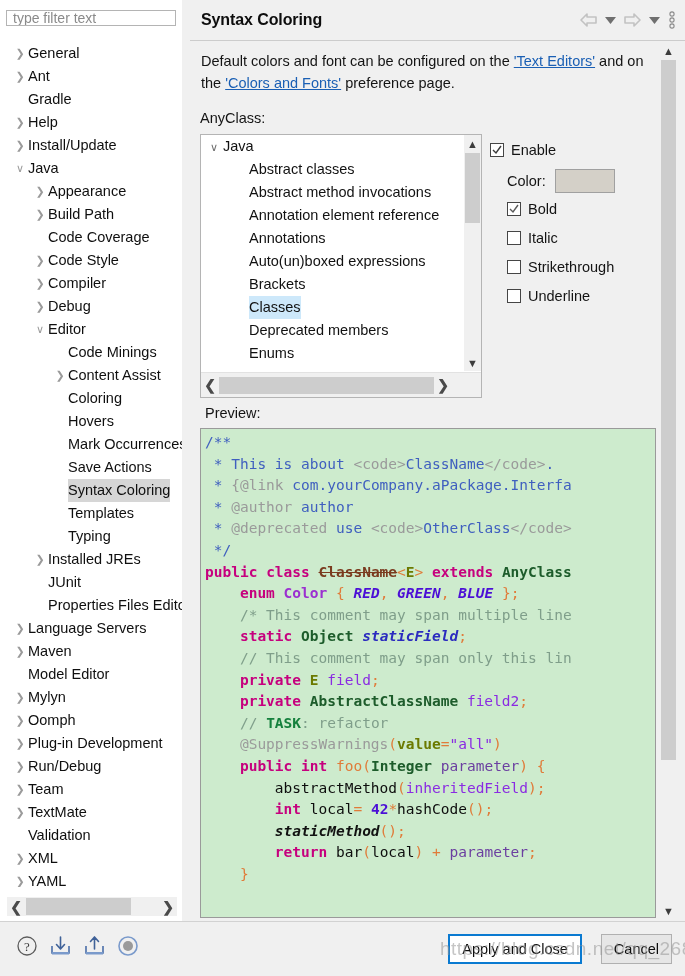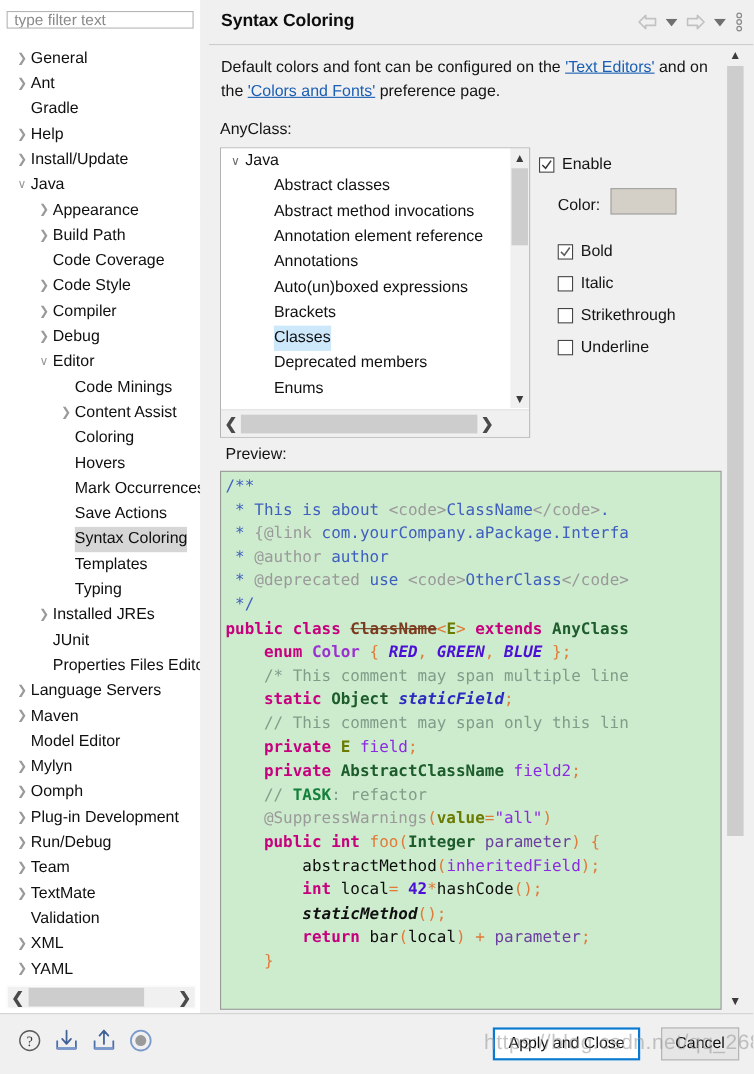--- a/index.html
+++ b/index.html
@@ -132,21 +132,21 @@
     width: 14px; height: 14px; border: 1px solid #454545; background: #fff;
     display: inline-flex; align-items: center; justify-content: center;
     margin-right: 7px; flex: 0 0 14px;
   }
   .chkbox .tick { display: none; }
   .chkbox.on .tick {
     display: block; width: 10px; height: 10px; position: relative;
   }
   .chk-label { font-size: 14.5px; color: #141414; }
   .indent-row { margin-left: 17px; }
-  #color-row { display: flex; align-items: flex-end; height: 28px; margin-left: 17px; margin-bottom: 22px; }
+  #color-row { display: flex; align-items: center; height: 28px; margin-left: 17px; margin-bottom: 2px; }
   #color-label { font-size: 14.5px; color: #141414; margin-right: 9px; }
   #color-swatch-frame {
     width: 60px; height: 24px; border: 1px solid #a0a0a0; background: #d4d0c8;
     padding: 3px; display: inline-block;
   }
   #color-swatch { width: 100%; height: 100%; }
 
   
   #preview-label { position: absolute; left: 15px; top: 405px; font-size: 14.5px; color: #141414; }
   #preview-box {

